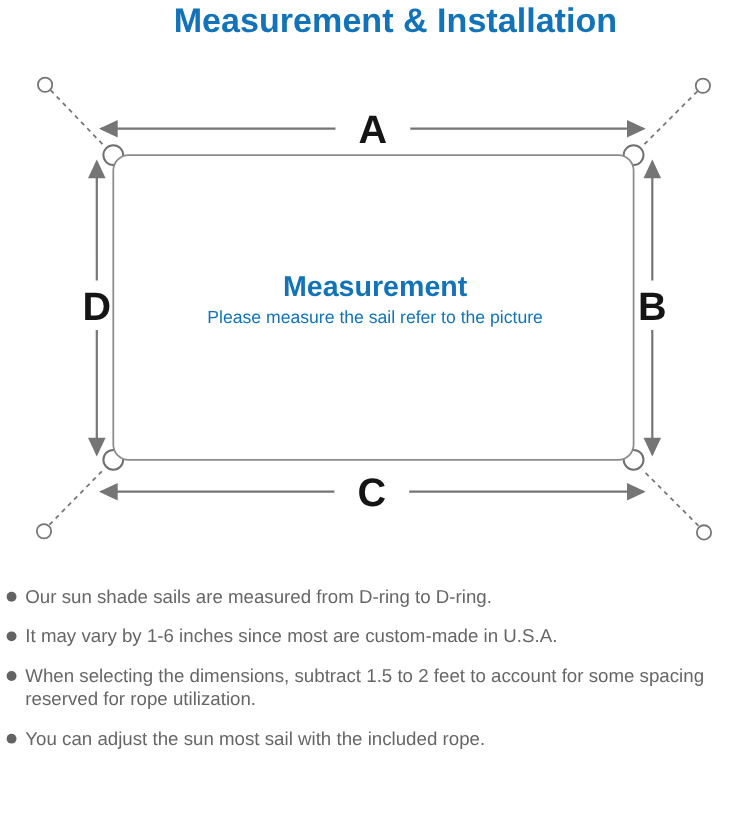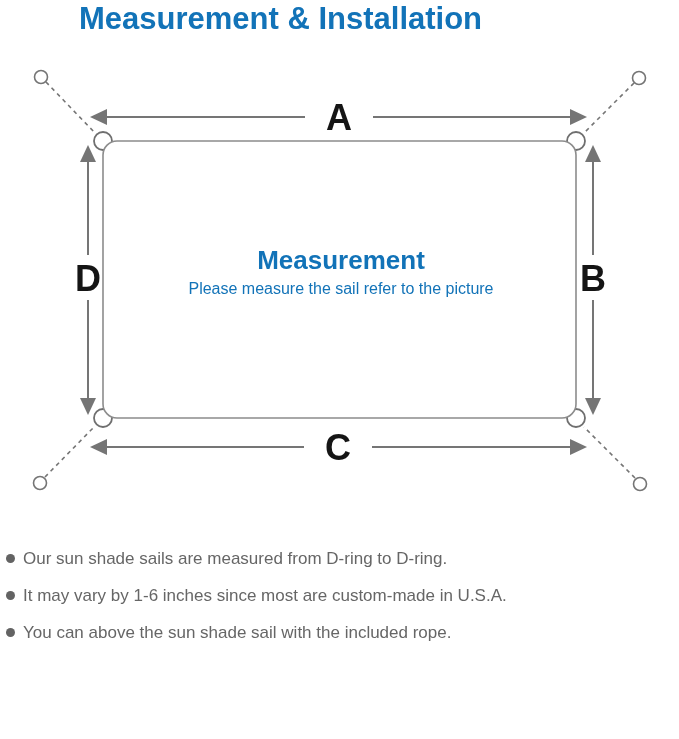--- a/index.html
+++ b/index.html
@@ -5,37 +5,37 @@
   html,body{margin:0;padding:0;background:#ffffff;}
   .page{
     position:relative;
     width:679px;height:739px;
     background:#ffffff;
     overflow:hidden;
     font-family:"Liberation Sans","DejaVu Sans",sans-serif;
   }
   .title{
     position:absolute;top:1px;left:0;width:561px;
-    text-align:center;
+    text-align:right;
     font-size:31px;font-weight:bold;
     color:#1273b8;
     letter-spacing:0px;
   }
   .diagram{
     position:absolute;top:55px;left:0;
   }
   .notes{
     position:absolute;top:532px;left:6px;width:667px;
     margin:0;padding:0;list-style:none;
     color:#666666;
     font-size:17px;line-height:21px;
   }
   .notes li{
     display:flex;
-    margin:16px 0 15px 0;
+    margin:0 0 15px 0;
     justify-content:center;
   }
   .bullet{
     flex:0 0 9px;
     width:9px;height:9px;
     margin:6px 8px 0 0;
     border-radius:50%;
     background:#636363;
   }
   .note-text{flex:1 1 auto;}
@@ -113,17 +113,21 @@
     <li>
       <span class="bullet"></span>
       <span class="note-text">Our sun shade sails are measured from D-ring to D-ring.</span>
     </li>
     <li>
       <span class="bullet"></span>
       <span class="note-text">It may vary by 1-6 inches since most are custom-made in U.S.A.</span>
     </li>
     <li>
       <span class="bullet"></span>
-      <span class="note-text">You can above the sun shade sail with the included rope.</span>
+      <span class="note-text">When selecting the dimensions, subtract 1.5 to 2 feet to account for some spacing reserved for rope utilization.</span>
+    </li>
+    <li>
+      <span class="bullet"></span>
+      <span class="note-text">You can adjust the sun most sail with the included rope.</span>
     </li>
   </ul>
 
 </div>
 
 </body></html>

